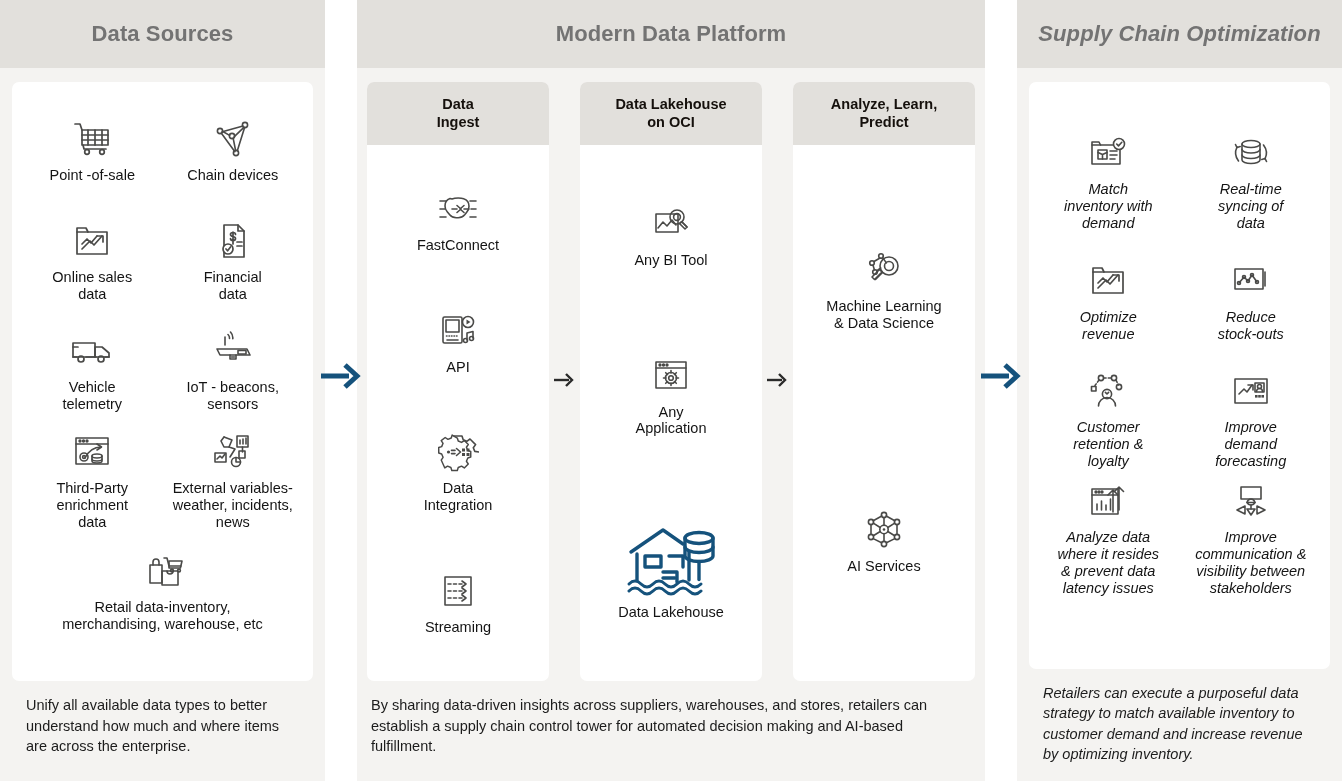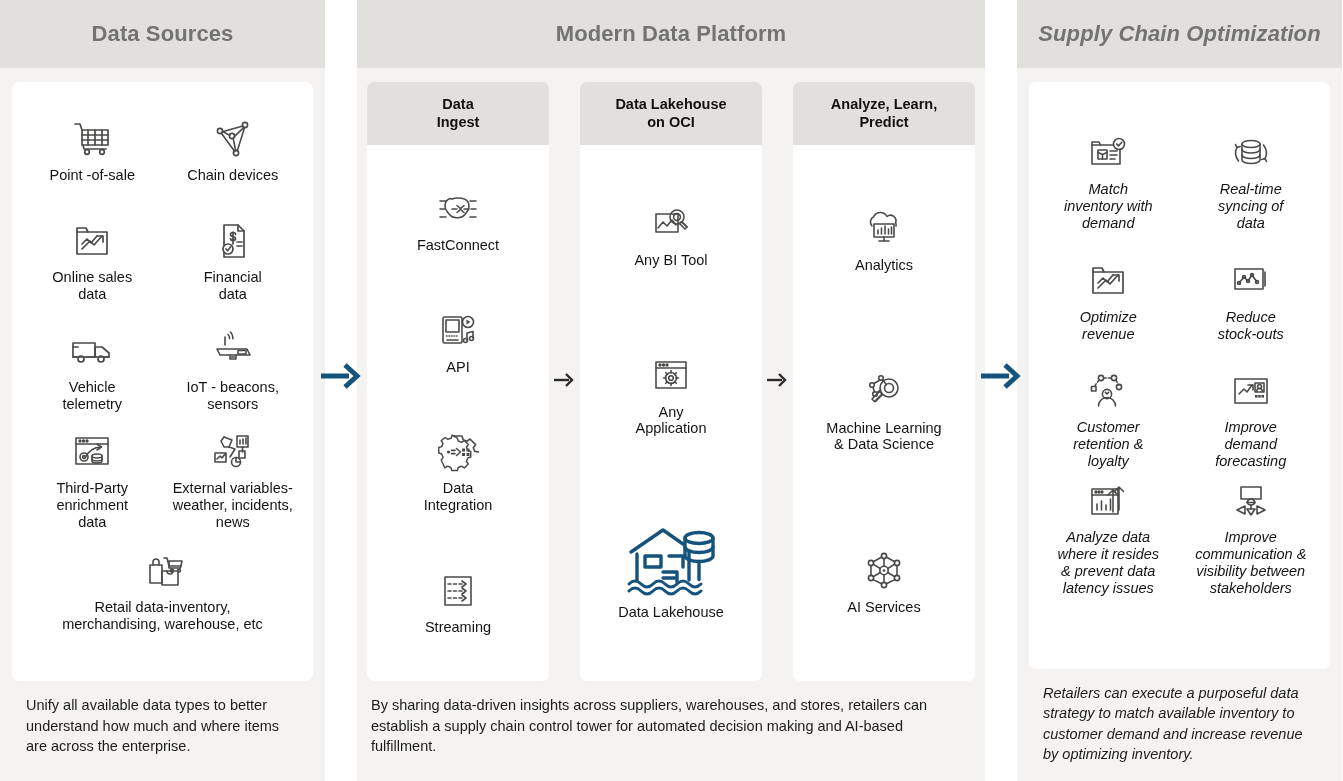--- a/index.html
+++ b/index.html
@@ -481,31 +481,20 @@
           </svg>
         </span>
       </div>
 
       <div class="subcol">
         <div class="subcol-header">
           <span>Analyze, Learn,<br>Predict</span>
         </div>
         <div class="subcol-items">
 
-          <div class="tile">
-            <span class="glyph">
-              <svg width="42" height="36" viewBox="0 0 42 36" fill="none" stroke="#4a4a48" stroke-width="1.6" stroke-linecap="round" stroke-linejoin="round">
-                <path d="M9 15a6 6 0 011.6-9.3A7.5 7.5 0 0124 5.5a5.5 5.5 0 018.6 6.2A5 5 0 0133 15"></path>
-                <rect x="11" y="13" width="20" height="13"></rect>
-                <path d="M15 23v-4M18.5 23v-6M22 23v-8M25.5 23v-5M28.5 23v-7"></path>
-                <path d="M21 26v4M16 30h10"></path>
-              </svg>
-            </span>
-            <span class="cap">Analytics</span>
-          </div>
 
           <div class="tile">
             <span class="glyph">
               <svg width="42" height="38" viewBox="0 0 42 38" fill="none" stroke="#4a4a48" stroke-width="1.6" stroke-linecap="round" stroke-linejoin="round">
                 <circle cx="26" cy="15" r="9"></circle>
                 <circle cx="26" cy="15" r="4.5"></circle>
                 <path d="M19.5 21.5l-7 7"></path>
                 <path d="M19 21l-7.5 7.5-2.5-2.5L16.5 18.5z"></path>
                 <circle cx="18" cy="5" r="2.3"></circle>
                 <circle cx="9" cy="12" r="2.3"></circle>

